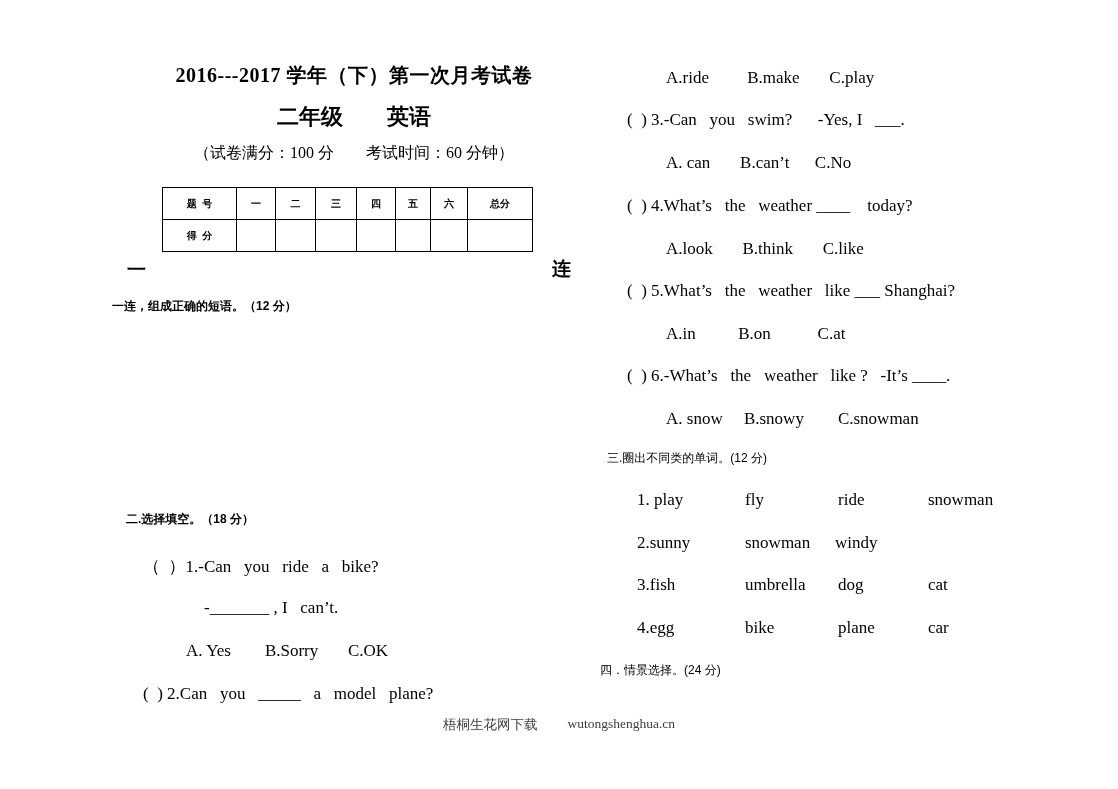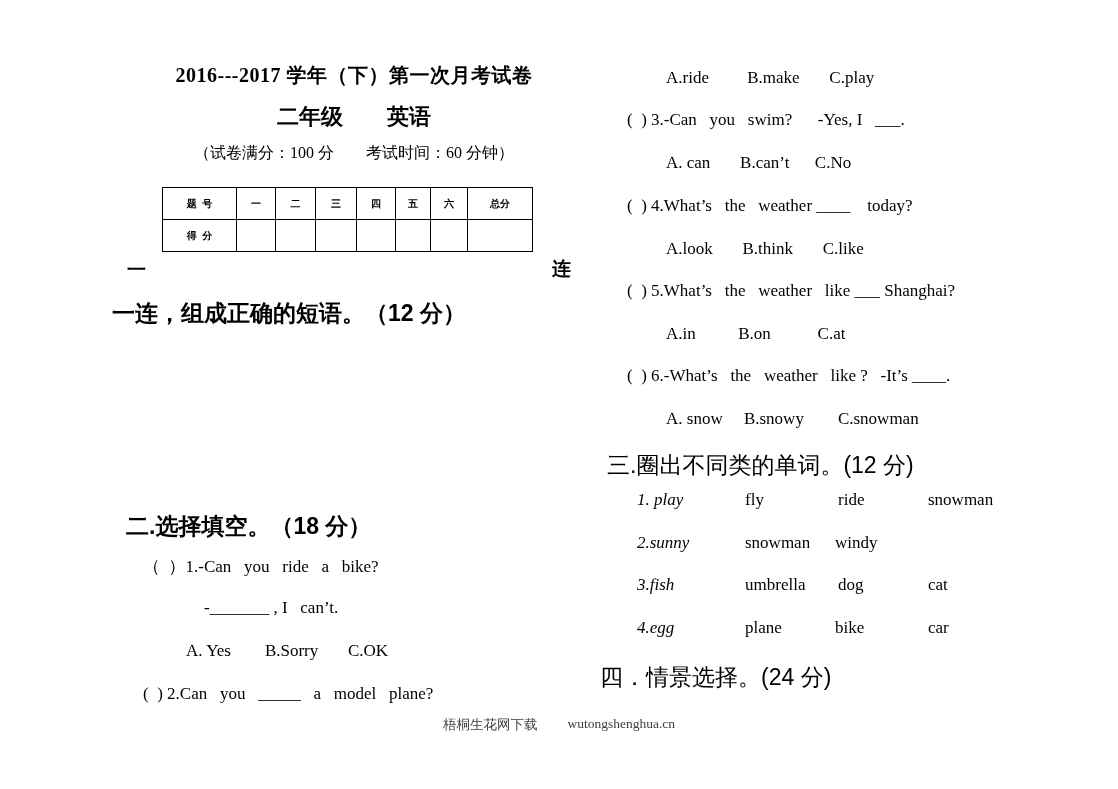--- a/index.html
+++ b/index.html
@@ -28,41 +28,41 @@
     text-align:center;
     vertical-align:middle;
     font-size:10px;
     font-family:"Liberation Sans","DejaVu Sans",sans-serif;
     font-weight:bold;
     padding:0 2px;
   }
 
   .sec1-marker-left{left:127px;top:257px;font-size:19px;}
   .sec1-marker-right{left:552px;top:256px;font-size:19px;}
-  .sec-heading{font-size:23px;}
+  .sec-heading{font-size:12px;}
   .sec1-heading{left:112px;top:298px;}
   .sec2-heading{left:126px;top:511px;}
   .sec3-heading{left:607px;top:450px;font-weight:normal;}
   .sec4-heading{left:600px;top:662px;font-weight:normal;}
 
   .match-list{left:205px;top:341px;font-size:17px;}
   .match-row{height:42.7px;}
   .match-left{display:inline-block;width:172px;}
 
   .qline{font-size:17px;}
   .q-col-left{left:143px;}
   .opt-col-left{left:186px;}
   .ans-col-left{left:204px;}
   .q-col-right{left:627px;text-align:center;}
   .opt-col-right{left:666px;}
 
   .word-grid{left:637px;top:490px;font-size:17px;}
   .word-row{height:42.6px;display:flex;}
   .word-cell{white-space:pre;}
-  .word-cell.c0{width:108px;font-style:italic;}
+  .word-cell.c0{width:108px;}
   .word-cell.c1{width:93px;}
   .word-cell.c2{width:90px;}
 
   .footer{left:0;top:716px;width:1118px;display:flex;justify-content:center;gap:30px;font-size:13.5px;color:#404040;}
 </style>
 </head>
 <body>
 
 <div class="page">
 
@@ -142,22 +142,22 @@
       <span class="word-cell">windy</span>
     </div>
     <div class="word-row">
       <span class="word-cell c0">3.fish</span>
       <span class="word-cell c1">umbrella</span>
       <span class="word-cell c2">dog</span>
       <span class="word-cell">cat</span>
     </div>
     <div class="word-row">
       <span class="word-cell c0">4.egg</span>
+      <span class="word-cell c1">bike</span>
       <span class="word-cell c2">plane</span>
-      <span class="word-cell c1">bike</span>
       <span class="word-cell">car</span>
     </div>
   </div>
 
   <div class="abs cn-sans sec-heading sec4-heading pre">四．情景选择。(24 分)</div>
 
   <div class="abs footer">
     <span>梧桐生花网下载</span>
     <span>wutongshenghua.cn</span>
   </div>

